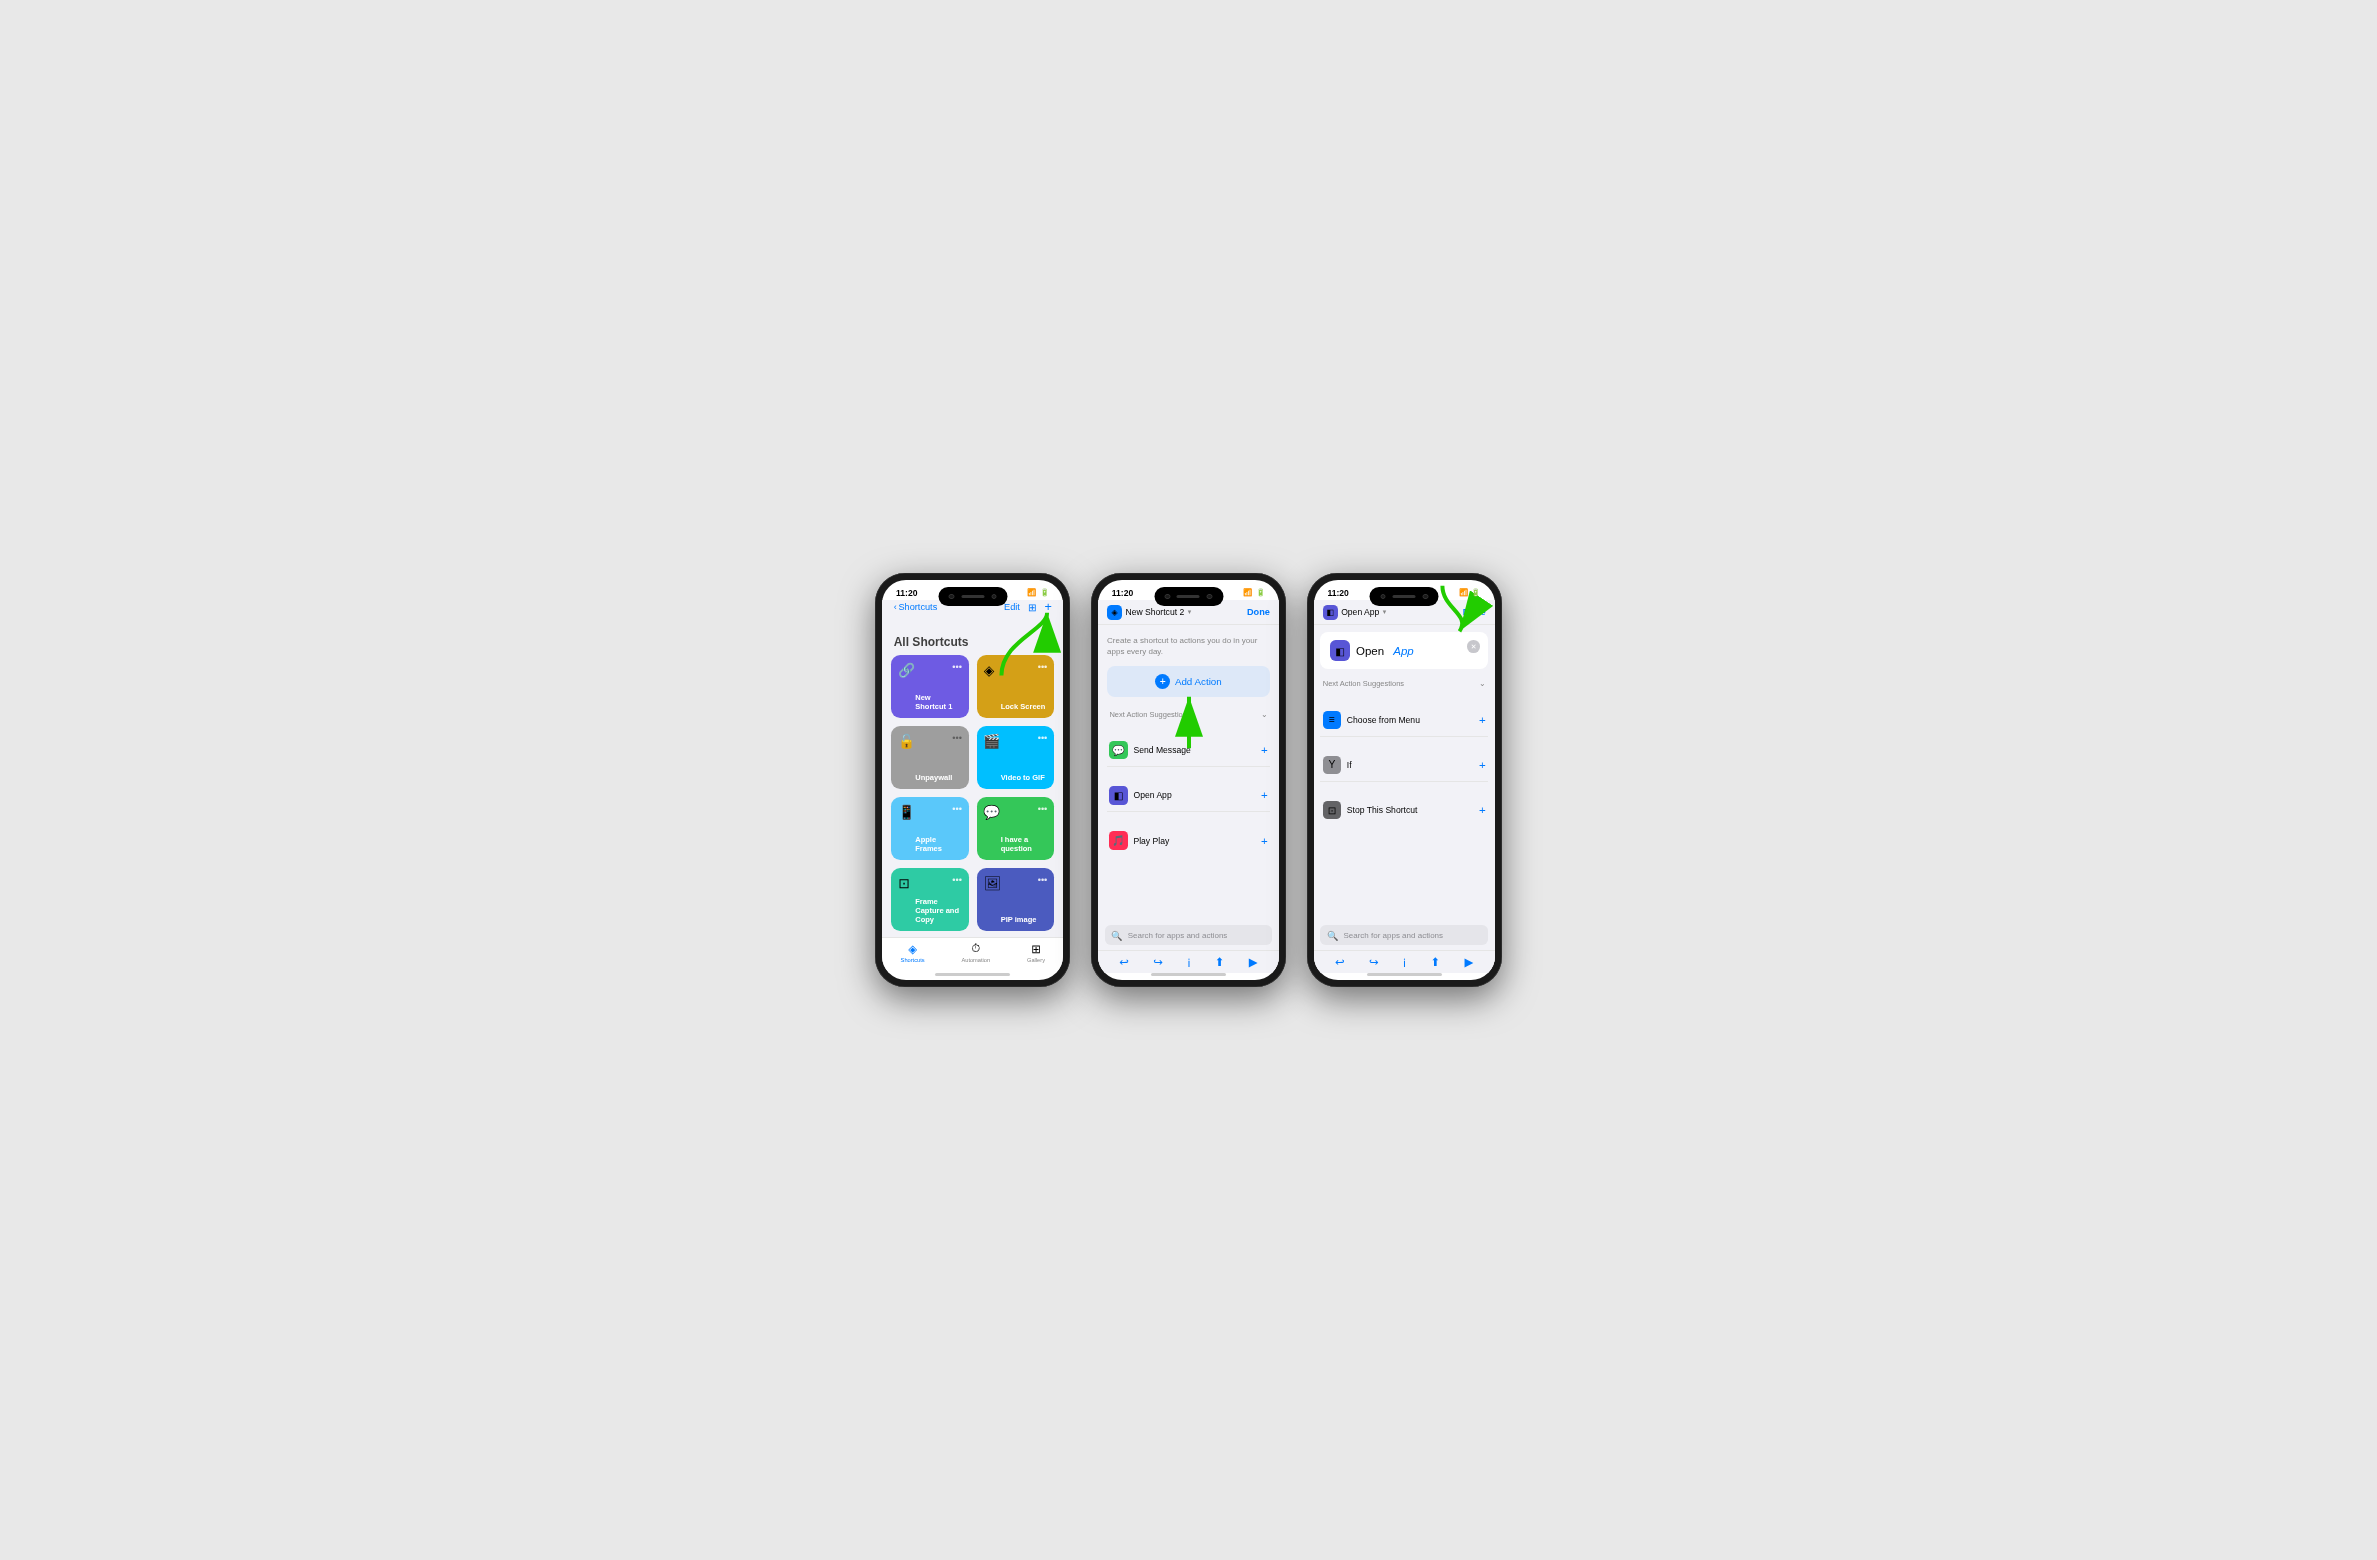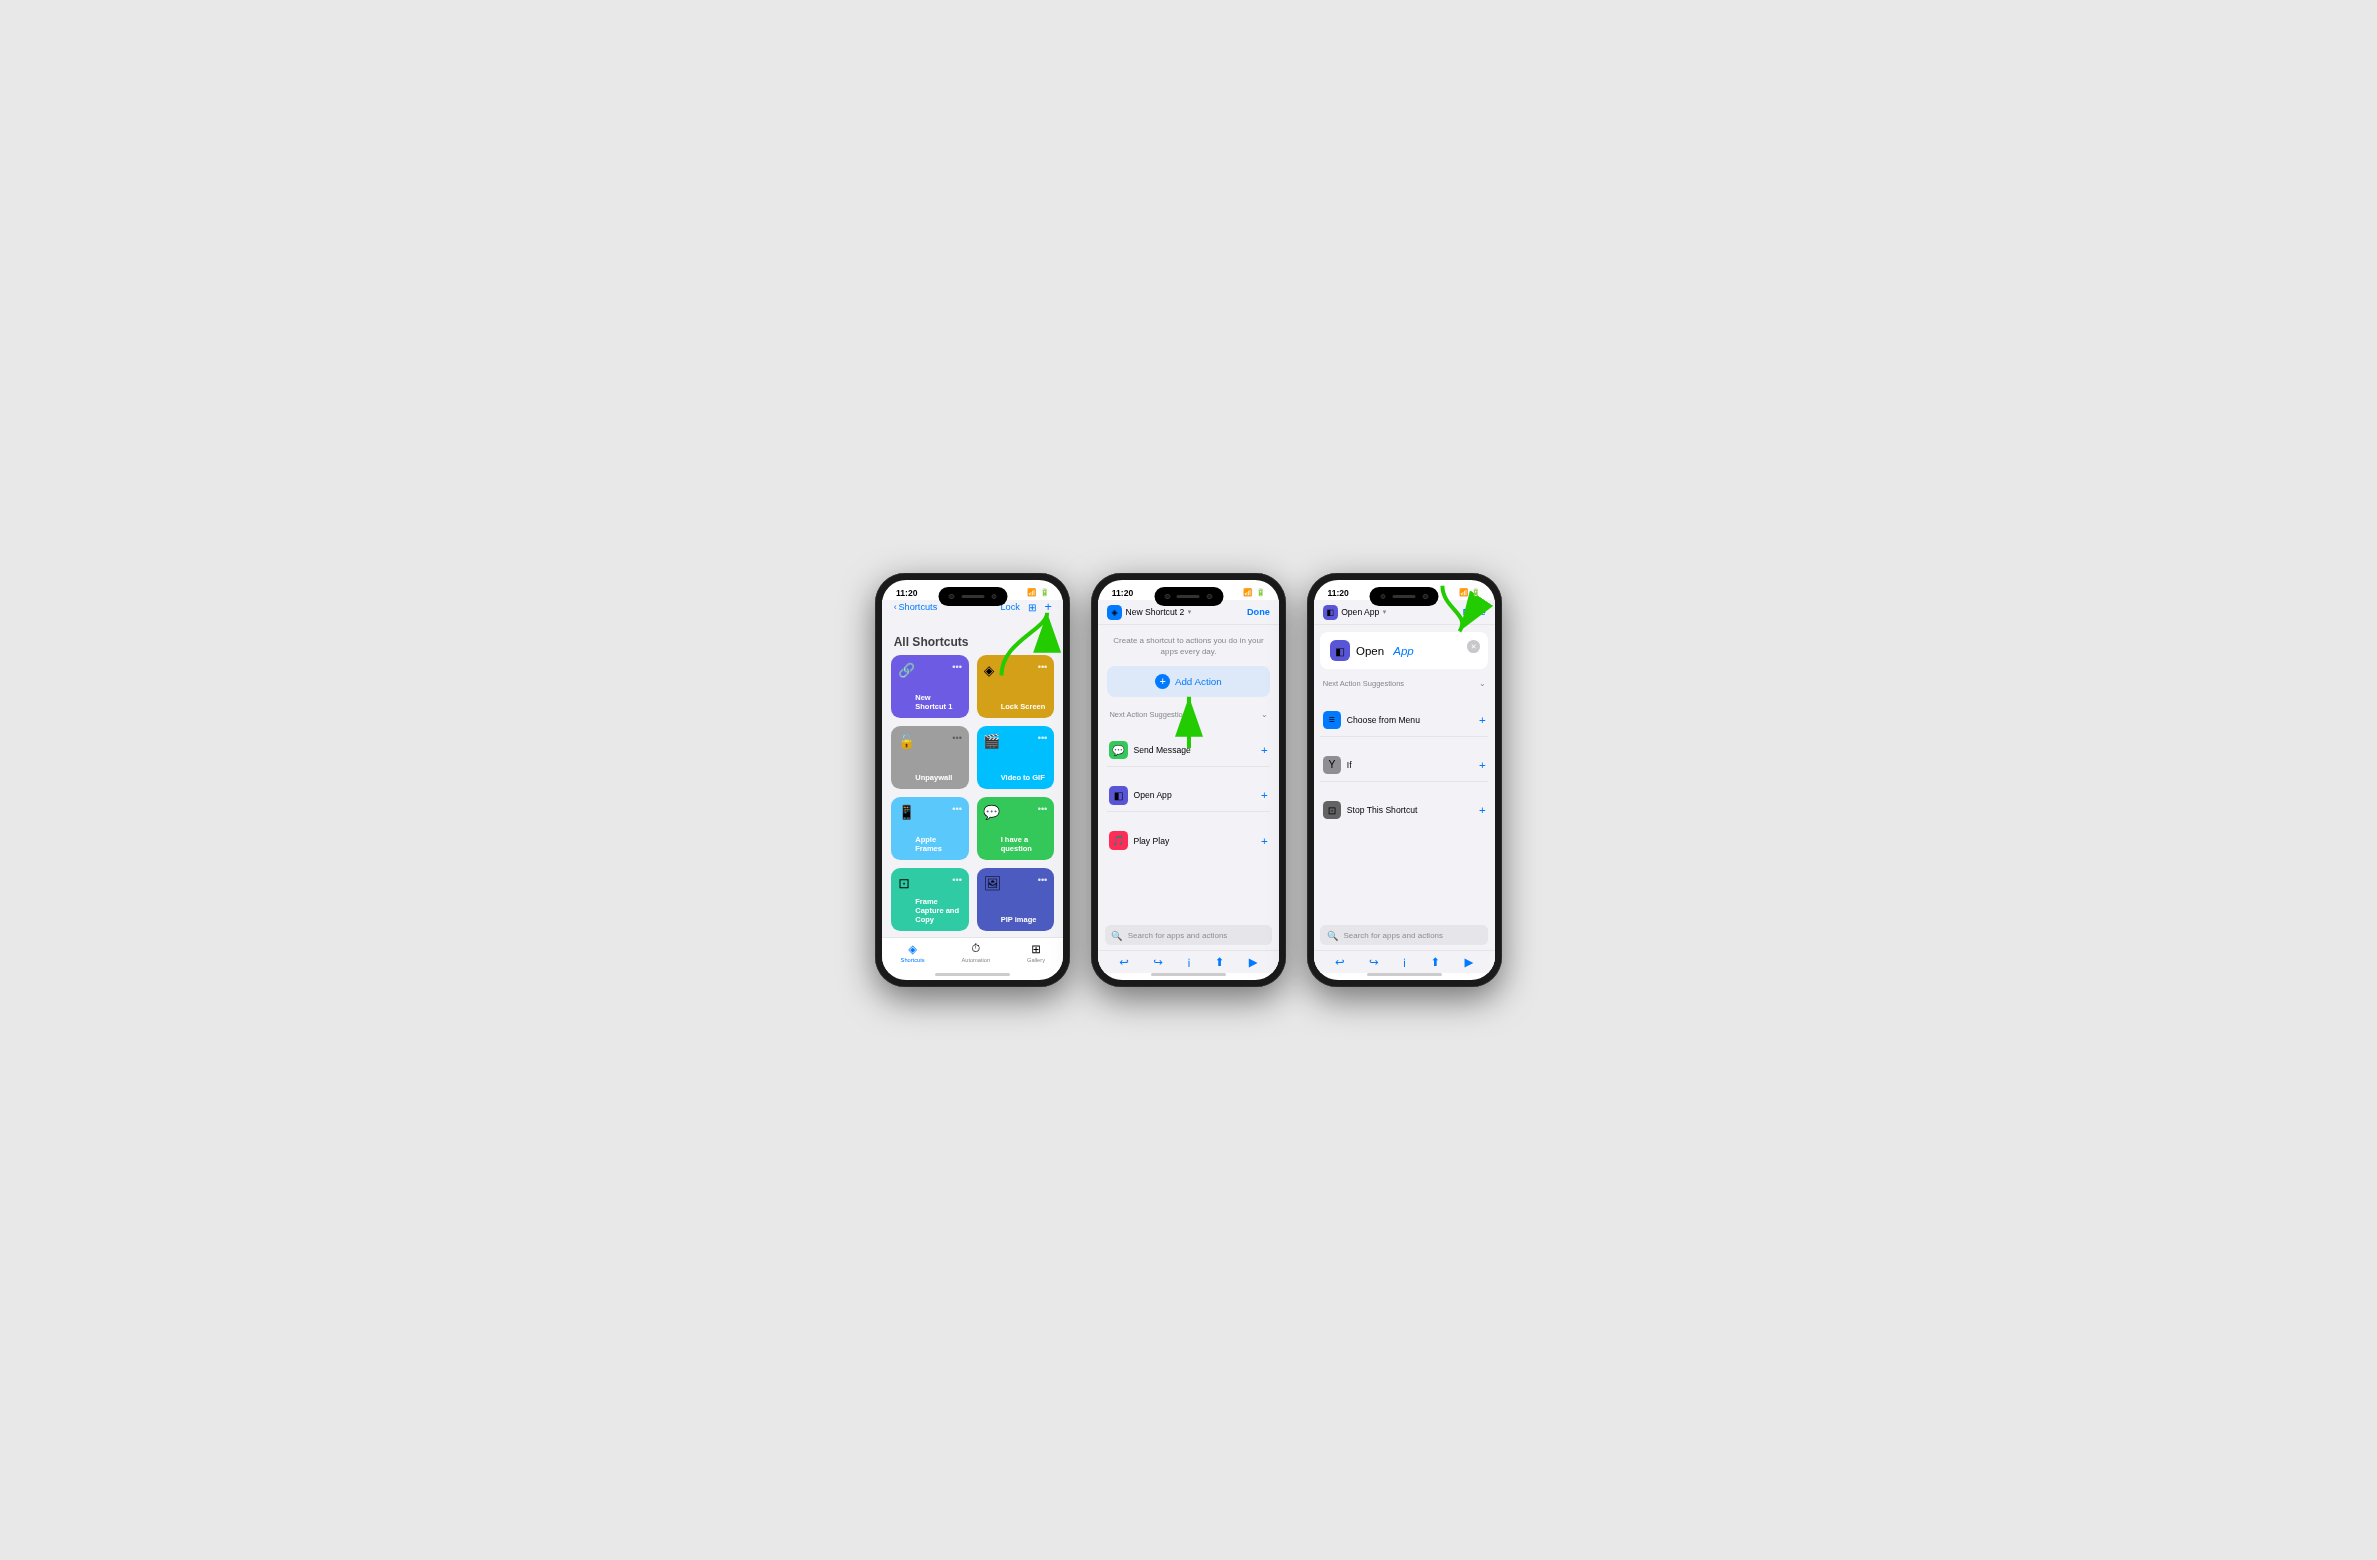--- a/index.html
+++ b/index.html
@@ -268,21 +268,20 @@
       flex: 1;
       padding: 9.2px;
       display: flex;
       flex-direction: column;
       gap: 9.2px;
     }
     .hint-text {
       color: #888;
       font-size: 8px;
       line-height: 1.4;
-      text-align: center;
     }
     .add-action-btn {
       background: #dde8f8;
       border-radius: 8px;
       padding: 8px;
       display: flex;
       align-items: center;
       justify-content: center;
       gap: 4.6px;
       cursor: pointer;
@@ -458,21 +457,21 @@
       </div>
 
       <div class="p1-content">
         <div class="p1-header">
           <div class="p1-header-nav">
             <div class="back-btn">
               <span>‹</span>
               <span>Shortcuts</span>
             </div>
             <div class="header-actions">
-              <span class="edit-btn">Lock</span>
+              <span class="edit-btn">Edit</span>
               <span class="grid-icon">⊞</span>
               <span class="plus-icon" style="font-size:12.6px;font-weight:300;">+</span>
             </div>
           </div>
         </div>
         <div class="page-title">All Shortcuts</div>
         <div class="shortcuts-grid">
 
           <div class="shortcut-card" style="background:#6E5BE3;">
             <div class="card-top">

